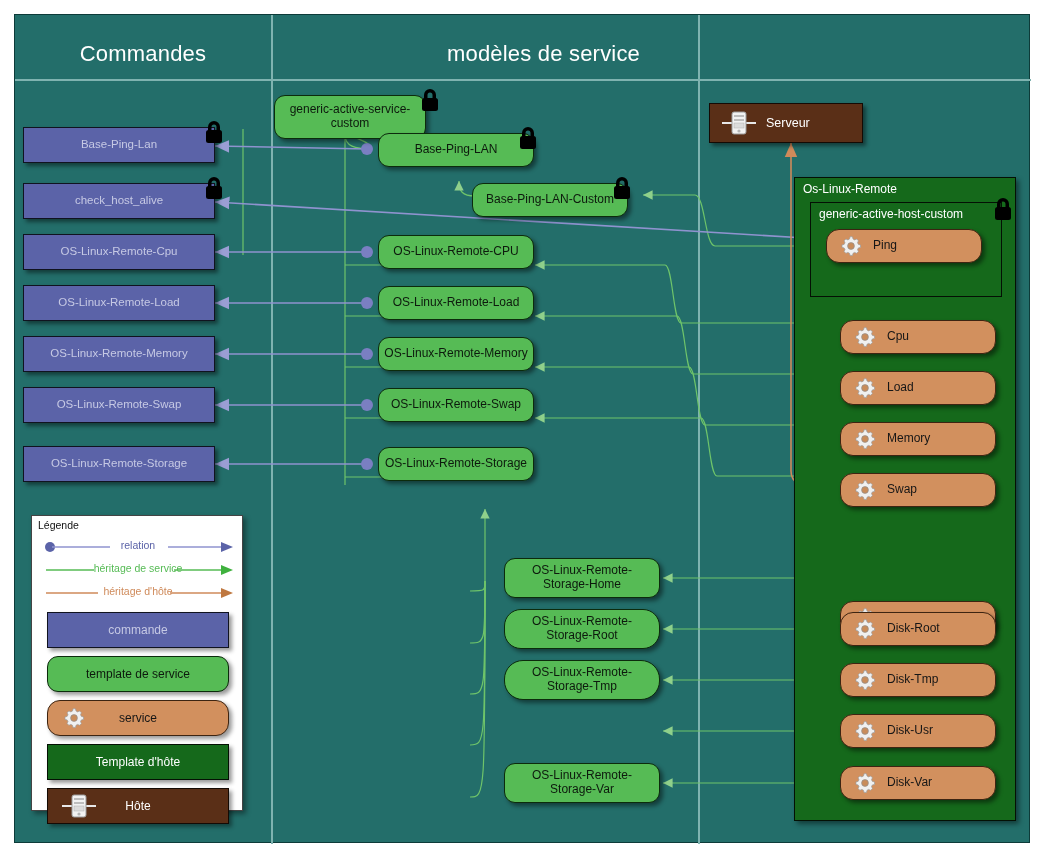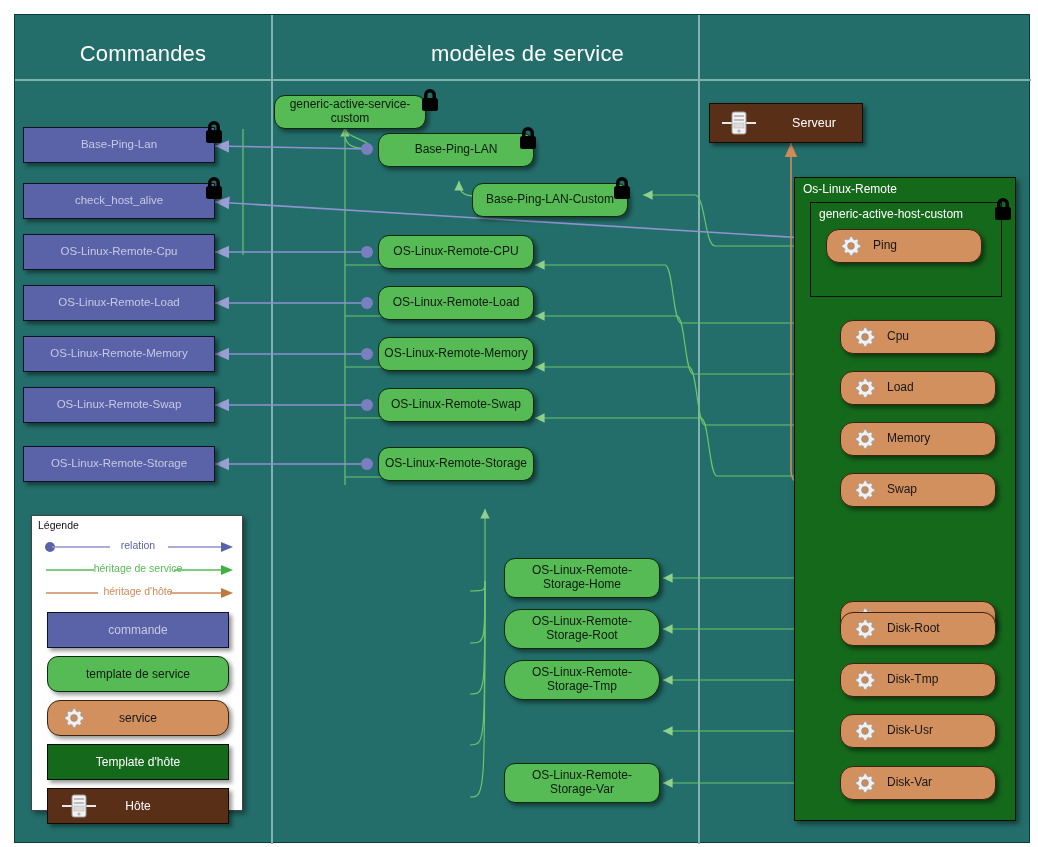--- a/index.html
+++ b/index.html
@@ -13,21 +13,21 @@
        letter-spacing:.2px;white-space:nowrap;}
   .node{position:absolute;box-sizing:border-box;display:flex;align-items:center;
         justify-content:center;text-align:center;line-height:1.15;
         box-shadow:3px 3px 4px rgba(0,0,0,.45);}
   .cmd{background:#5b63a8;border:1px solid #10131f;color:#c6c9e4;font-size:11.5px;}
   .tpl{background:#56bb55;border:1px solid #0c2b0c;color:#0d1a0d;font-size:12px;
        border-radius:11px;}
   .svc{background:#d2905e;border:1px solid #3d2411;color:#161616;font-size:12px;
        border-radius:13px;justify-content:flex-start;padding-left:46px;}
   .hostbox{background:#5a2f17;border:1px solid #140a04;color:#ffffff;font-size:12.5px;
-           justify-content:center;padding-left:56px;}
+           justify-content:flex-start;padding-left:56px;}
   .hosttpl{position:absolute;background:#15691b;border:1px solid #041004;box-sizing:border-box;
            box-shadow:3px 3px 5px rgba(0,0,0,.45);}
   .hosttpl-label{position:absolute;left:8px;top:4px;color:#ffffff;font-size:12px;}
   .innertpl{position:absolute;background:#15691b;border:1px solid #041004;box-sizing:border-box;}
   .lock{position:absolute;width:22px;height:26px;}
   .gear{position:absolute;left:12px;top:50%;transform:translateY(-50%);width:24px;height:24px;}
   .servericon{position:absolute;left:12px;top:50%;transform:translateY(-50%);width:34px;height:26px;}
   
   #legend{position:absolute;left:16px;top:500px;width:212px;height:296px;background:#ffffff;
           border:1px solid #444;box-sizing:border-box;box-shadow:3px 3px 5px rgba(0,0,0,.4);}
@@ -42,21 +42,21 @@
 <body>
 
 <div id="stage">
   <div id="canvas">
 
     <div class="divider" style="left:256px;top:0;width:2px;height:829px;"></div>
     <div class="divider" style="left:683px;top:0;width:2px;height:829px;"></div>
     <div class="divider" style="left:0;top:64px;width:1016px;height:2px;"></div>
 
     <div class="hdr" style="left:0;width:256px;">Commandes</div>
-    <div class="hdr" style="left:256px;width:513px;">modèles de service</div>
+    <div class="hdr" style="left:272px;width:513px;">modèles de service</div>
 
     <svg id="svglayer" viewBox="0 0 1016 829">
       <defs>
         <marker id="ag" markerWidth="9" markerHeight="9" refX="8" refY="4.5" orient="auto">
           <path d="M0,0.6 L8,4.5 L0,8.4 z" fill="#8fd08b"></path>
         </marker>
         <marker id="agl" markerWidth="9" markerHeight="9" refX="8" refY="4.5" orient="auto">
           <path d="M0,0.6 L8,4.5 L0,8.4 z" fill="#8fd08b"></path>
         </marker>
         <marker id="ap" markerWidth="10" markerHeight="10" refX="9" refY="5" orient="auto">
@@ -137,21 +137,21 @@
       <path d="M11 2 a6 6 0 0 1 6 6 v4 h-3.5 v-4 a2.5 2.5 0 0 0 -5 0 v4 h-3.5 v-4 a6 6 0 0 1 6 -6 z" fill="#000"></path>
       <rect x="3" y="11" width="16" height="13" rx="2.5" fill="#000"></rect>
     </svg>
 
     <div class="node cmd" style="left:8px;top:219px;width:192px;height:36px;">OS-Linux-Remote-Cpu</div>
     <div class="node cmd" style="left:8px;top:270px;width:192px;height:36px;">OS-Linux-Remote-Load</div>
     <div class="node cmd" style="left:8px;top:321px;width:192px;height:36px;">OS-Linux-Remote-Memory</div>
     <div class="node cmd" style="left:8px;top:372px;width:192px;height:36px;">OS-Linux-Remote-Swap</div>
     <div class="node cmd" style="left:8px;top:431px;width:192px;height:36px;">OS-Linux-Remote-Storage</div>
 
-    <div class="node tpl" style="left:259px;top:80px;width:152px;height:34px;padding:0 8px;">generic-active-service-custom</div>
+    <div class="node tpl" style="left:259px;top:80px;width:152px;height:44px;padding:0 8px;">generic-active-service-custom</div>
     <svg class="lock" style="left:404px;top:72px;" viewBox="0 0 22 26">
       <path d="M11 2 a6 6 0 0 1 6 6 v4 h-3.5 v-4 a2.5 2.5 0 0 0 -5 0 v4 h-3.5 v-4 a6 6 0 0 1 6 -6 z" fill="#000"></path>
       <rect x="3" y="11" width="16" height="13" rx="2.5" fill="#000"></rect>
     </svg>
 
     <div class="node tpl" style="left:363px;top:118px;width:156px;height:34px;">Base-Ping-LAN</div>
     <svg class="lock" style="left:502px;top:110px;" viewBox="0 0 22 26">
       <path d="M11 2 a6 6 0 0 1 6 6 v4 h-3.5 v-4 a2.5 2.5 0 0 0 -5 0 v4 h-3.5 v-4 a6 6 0 0 1 6 -6 z" fill="#000"></path>
       <rect x="3" y="11" width="16" height="13" rx="2.5" fill="#000"></rect>
     </svg>

